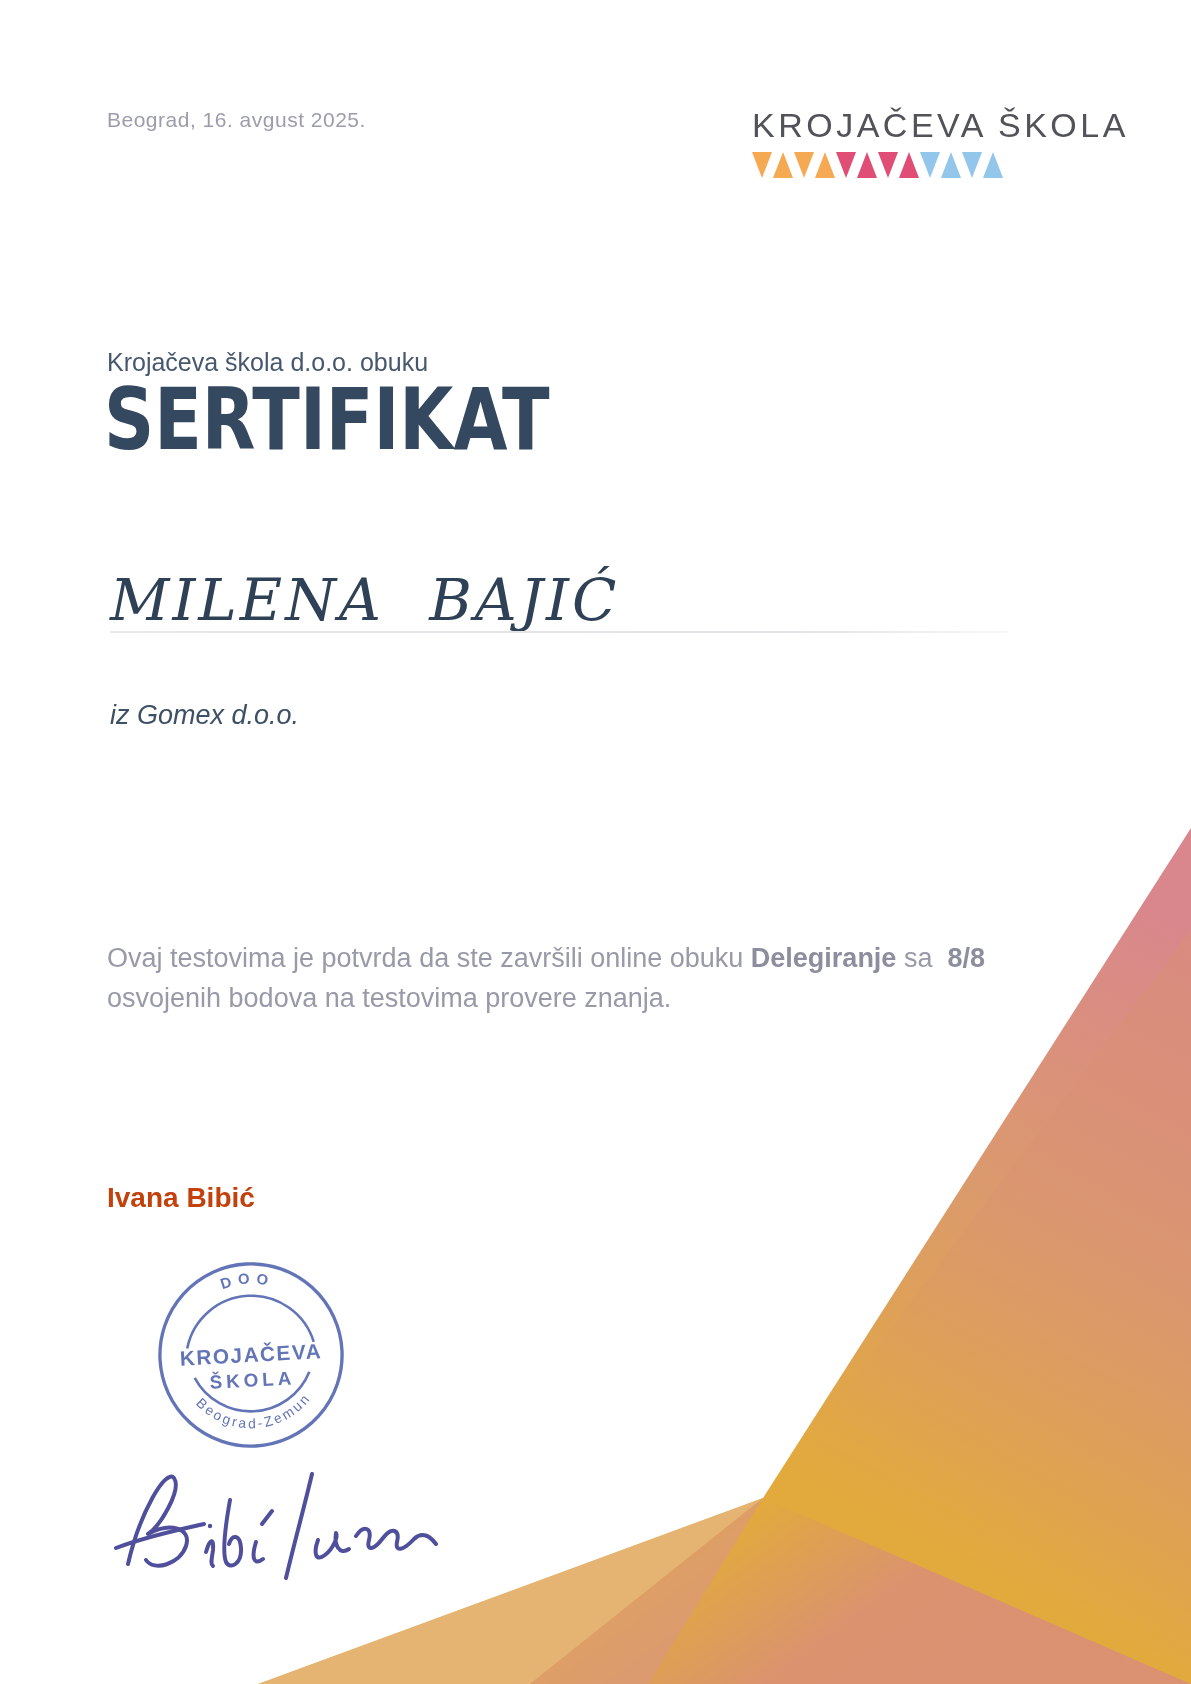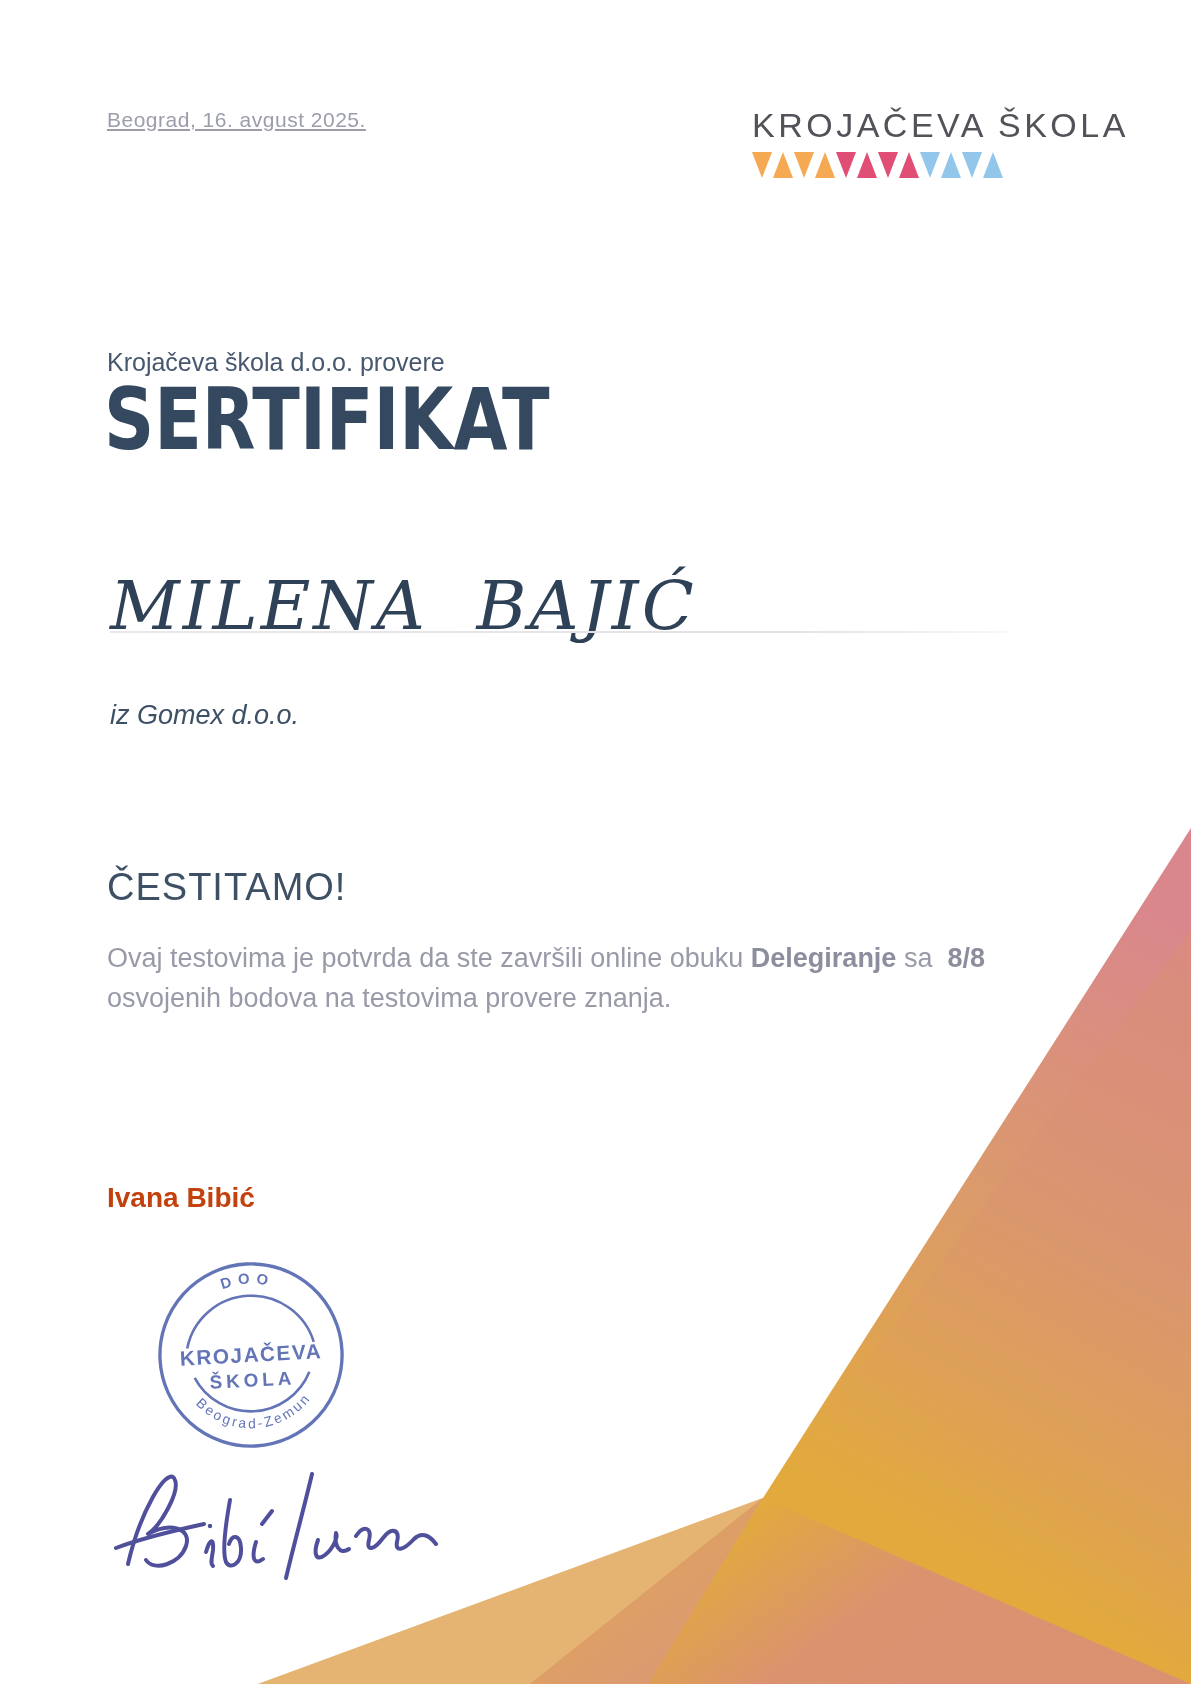--- a/index.html
+++ b/index.html
@@ -5,41 +5,41 @@
   html,body{margin:0;padding:0;background:#888;}
   .page{
     position:relative;width:1191px;height:1684px;margin:0 auto;
     background:#ffffff;overflow:hidden;
     font-family:"Liberation Sans",sans-serif;
   }
   .layer{position:absolute;inset:0;}
   #deco{z-index:0;}
   .content{position:absolute;inset:0;z-index:2;}
 
-  .date{position:absolute;left:107px;top:108px;font-size:21px;color:#9B9DAB;letter-spacing:.5px;text-decoration:underline;}
+  .date{position:absolute;left:107px;top:108px;font-size:21px;color:#9B9DAB;letter-spacing:.5px;}
 
   .logo{position:absolute;top:66px;left:752px;width:332px;margin-top:40px;}
   .logo .wordmark{font-size:34px;font-weight:400;color:#515359;letter-spacing:3.5px;white-space:nowrap;}
   .tri-row{display:flex;margin-top:7px;}
   .tri{width:20px;height:26px;margin-right:1px;flex:0 0 auto;}
   .tri.down{clip-path:polygon(0 0,100% 0,50% 100%);}
   .tri.up{clip-path:polygon(50% 0,100% 100%,0 100%);}
 
   .issuer{position:absolute;left:107px;top:348px;font-size:25px;color:#47586E;}
   .title{
     position:absolute;left:104px;top:370px;
     font-family:"DejaVu Sans",sans-serif;font-weight:bold;
     font-size:85px;color:#344860;letter-spacing:0;
     transform:scaleX(.82);transform-origin:left top;white-space:nowrap;
   }
 
   .name{
     position:absolute;left:110px;top:566px;
     font-family:"DejaVu Serif",serif;font-style:italic;
-    font-size:68px;color:#2E4156;letter-spacing:3px;word-spacing:24px;white-space:nowrap;
+    font-size:58px;color:#2E4156;letter-spacing:3px;word-spacing:24px;white-space:nowrap;
   }
   .name-line{position:absolute;left:110px;top:631px;width:898px;height:2px;
     background:linear-gradient(to right,#e9e9ec,#e2e2e6 75%,rgba(226,226,230,.25));}
   .origin{position:absolute;left:110px;top:700px;font-size:27px;font-style:italic;color:#3E5066;}
 
   .congrats{position:absolute;left:107px;top:866px;font-size:38px;color:#3D5065;letter-spacing:1px;}
   .body-text{
     position:absolute;left:107px;top:938px;width:960px;
     font-size:27px;line-height:40px;color:#989AA8;white-space:pre-wrap;
   }
@@ -95,28 +95,27 @@
           <div class="tri up" style="background: rgb(224, 78, 118);"></div>
           <div class="tri down" style="background: rgb(224, 78, 118);"></div>
           <div class="tri up" style="background: rgb(224, 78, 118);"></div>
           <div class="tri down" style="background: rgb(146, 198, 235);"></div>
           <div class="tri up" style="background: rgb(146, 198, 235);"></div>
           <div class="tri down" style="background: rgb(146, 198, 235);"></div>
           <div class="tri up" style="background: rgb(146, 198, 235);"></div>
         </div>
     </div>
 
-    <div class="issuer">Krojačeva škola d.o.o. provere</div>
+    <div class="issuer">Krojačeva škola d.o.o. obuku</div>
     <div class="title">SERTIFIKAT</div>
 
     <div class="name">MILENA BAJIĆ</div>
     <div class="name-line"></div>
     <div class="origin">iz Gomex d.o.o.</div>
 
-    <div class="congrats">ČESTITAMO!</div>
 
     <div class="body-text"><span>Ovaj testovima je potvrda da ste završili online obuku </span><b>Delegiranje</b><span> sa  </span><b>8/8</b><br><span>osvojenih bodova na testovima provere znanja.</span></div>
 
     <div class="sig-name">Ivana Bibić</div>
 
     <svg class="stamp" viewBox="0 0 200 200">
       <g fill="none" stroke="#4156A8">
         <circle cx="100" cy="100" r="92" stroke-width="3.4"></circle>
         <path d="M 36,90 A 66,66 0 0 1 164,90" stroke-width="2.6"></path>
         <path d="M 42,120 A 64,64 0 0 0 158,120" stroke-width="2.6"></path>

